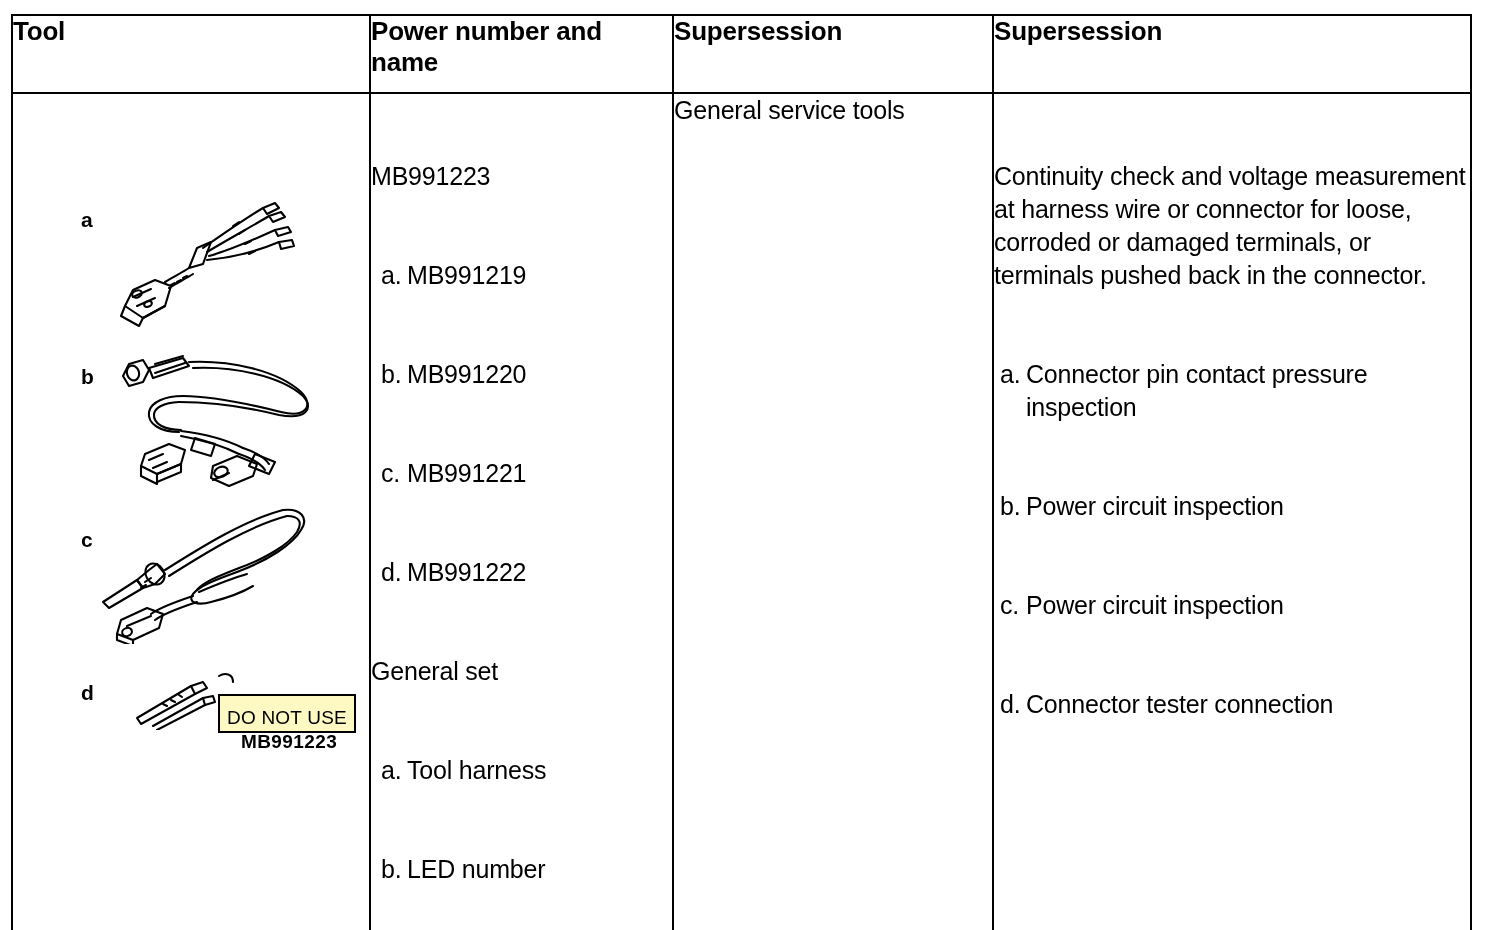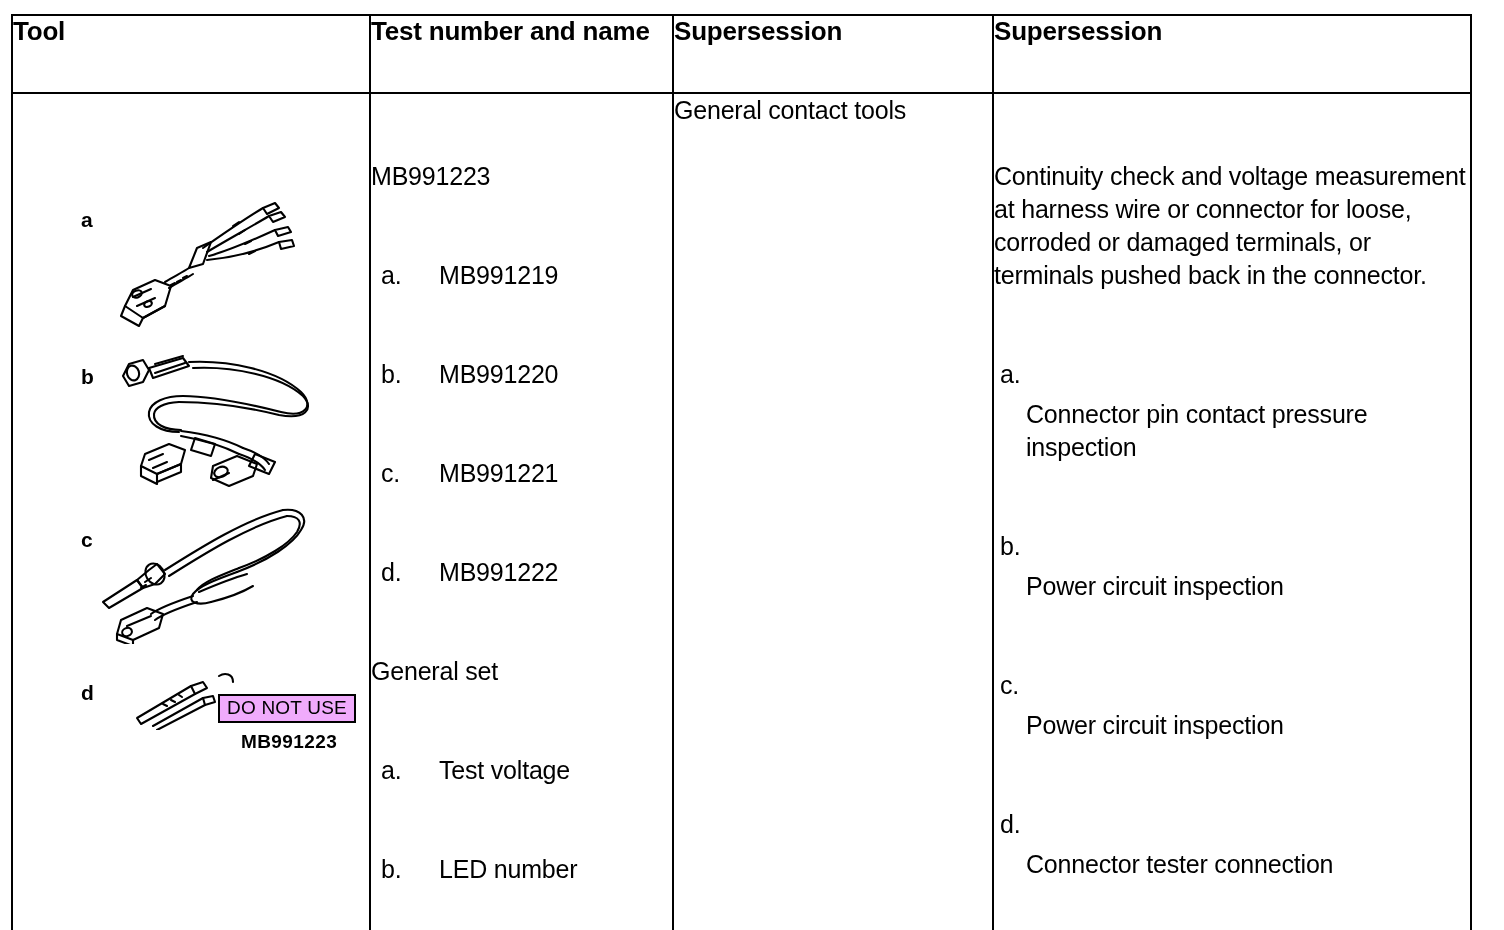--- a/index.html
+++ b/index.html
@@ -65,33 +65,32 @@
     display: flex;
     align-items: flex-start;
   }
   .app-list .li .marker {
     width: 26px;
     flex: 0 0 26px;
     padding-left: 6px;
   }
   .app-list .li .txt {
     flex: 1 1 auto;
-    margin-top: 40px;
   }
 
   .num-list .li {
     display: flex;
     align-items: flex-start;
   }
   .num-list .li .marker {
     width: 26px;
     flex: 0 0 26px;
     padding-left: 10px;
   }
-  .num-list .li .txt { flex: 1 1 auto; margin-left: 32px; }
+  .num-list .li .txt { flex: 1 1 auto; }
 
   
   .tool-cell-1 { height: 588px; position: relative; }
 
   .fig {
     position: absolute;
   }
   .fig-letter {
     position: absolute;
     font-size: 21px;
@@ -100,25 +99,25 @@
   }
   .code-label {
     position: absolute;
     font-size: 19px;
     font-weight: bold;
     letter-spacing: 0.4px;
   }
   .donotuse {
     position: absolute;
     border: 2px solid #000;
-    padding: 2px 7px 3px 7px;
+    padding: 12px 7px 3px 7px;
     font-size: 19px;
     font-weight: normal;
     line-height: 20px;
-    background: #f0abfc;
+    background: #fef9c3;
     letter-spacing: 0.2px;
   }
   svg { display: block; }
 </style>
 </head>
 <body>
 
 <div class="page">
 
   <table class="tool-table">
@@ -128,21 +127,21 @@
       <col class="c-supersession">
       <col class="c-application">
     </colgroup>
 
     <thead>
       <tr>
         <th class="hdr-cell">
           <div class="hdr-text">Tool</div>
         </th>
         <th class="hdr-cell">
-          <div class="hdr-text">Test number and
+          <div class="hdr-text">Power number and
 name</div>
         </th>
         <th class="hdr-cell">
           <div class="hdr-text">Supersession</div>
         </th>
         <th class="hdr-cell">
           <div class="hdr-text">Supersession</div>
         </th>
       </tr>
     </thead>
@@ -291,33 +290,33 @@
               <span class="marker">c.</span>
               <span class="txt">MB991221</span>
             </div>
             <div class="li">
               <span class="marker">d.</span>
               <span class="txt">MB991222</span>
             </div>
             <div>General set</div>
             <div class="li">
               <span class="marker">a.</span>
-              <span class="txt">Test voltage</span>
+              <span class="txt">Tool harness</span>
             </div>
             <div class="li">
               <span class="marker">b.</span>
               <span class="txt">LED number</span>
             </div>
             
             
           </div>
         </td>
 
         <td class="cell-pad">
-          <div class="body-text">General contact tools</div>
+          <div class="body-text">General service tools</div>
         </td>
 
         <td class="cell-pad">
           <div class="body-text app-list">
             <div>Continuity check and voltage measurement at harness wire or connector for loose, corroded or damaged terminals, or terminals pushed back in the connector.</div>
             <div class="li">
               <span class="marker">a.</span>
               <span class="txt">Connector pin contact pressure inspection</span>
             </div>
             <div class="li">

